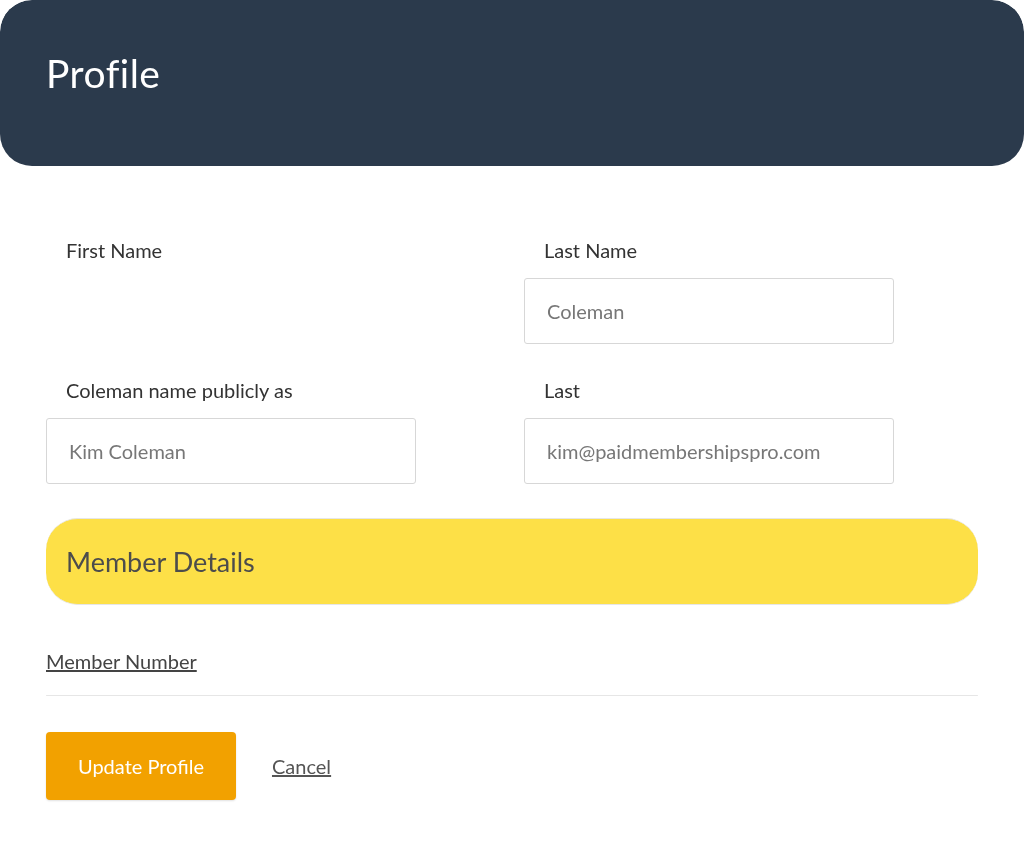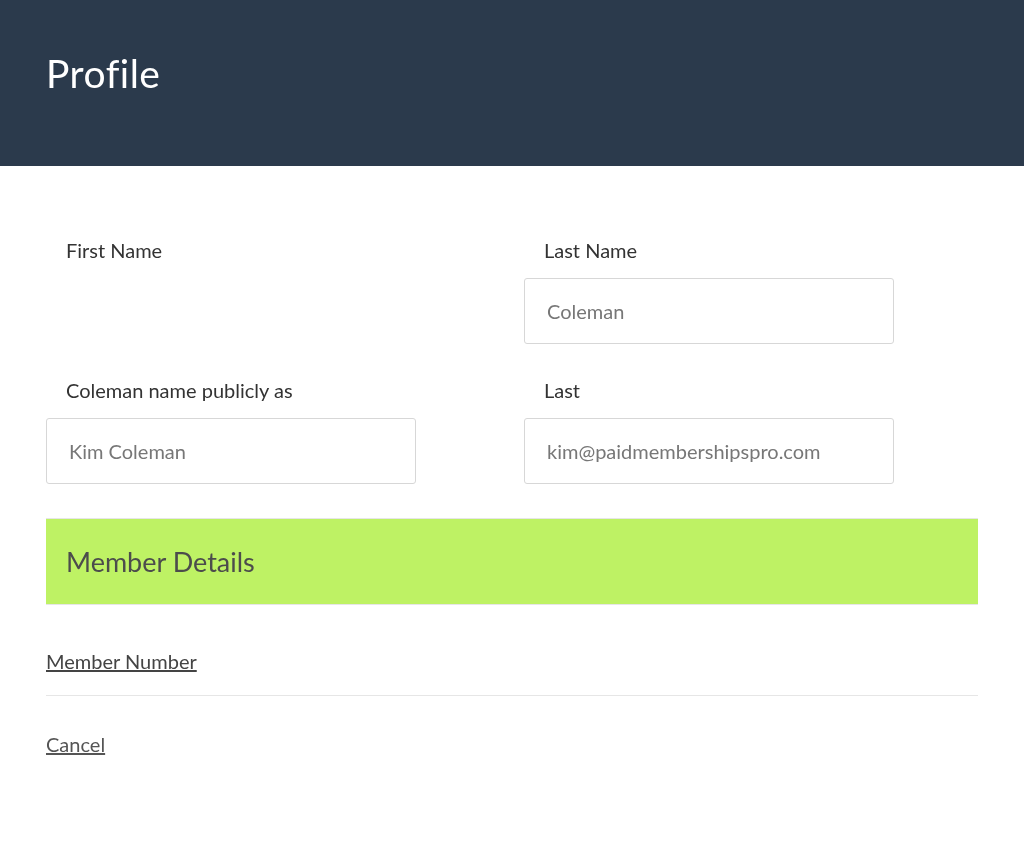--- a/index.html
+++ b/index.html
@@ -1,18 +1,19 @@
 <!DOCTYPE html>
 <html><head>
   <meta charset="utf-8">
   <style>
     * {
       box-sizing: border-box;
       margin: 0;
       padding: 0;
+      border-radius: 32px;
     }
     body {
       font-family: "Lato", "Helvetica Neue", Helvetica, Arial, sans-serif;
       background: #ffffff;
       width: 1024px;
       height: 865px;
       overflow: hidden;
       color: #333;
     }
     .header {
@@ -50,21 +51,21 @@
       padding: 0 22px;
       font-size: 20px;
       color: #777777;
       border: 1px solid #d7d7d7;
       border-radius: 3px;
       background: #ffffff;
       font-family: inherit;
       outline: none;
     }
     .section-header {
-      background: #bef264;
+      background: #fde047;
       border-top: 1px solid #e6e6e6;
       border-bottom: 1px solid #e6e6e6;
       padding: 26px 20px;
       margin-top: 8px;
       margin-bottom: 44px;
     }
     .section-header h2 {
       font-size: 27px;
       font-weight: 400;
       color: #4c4c4c;
@@ -145,16 +146,17 @@
     <h2>Member Details</h2>
   </div>
 
   <div class="member-block">
     <div class="label">Member Number</div>
   </div>
 
   <hr class="divider">
 
   <div class="actions">
+    <button class="btn-primary">Update Profile</button>
     <a class="cancel-link">Cancel</a>
   </div>
 
 </div>
 
 </body></html>

